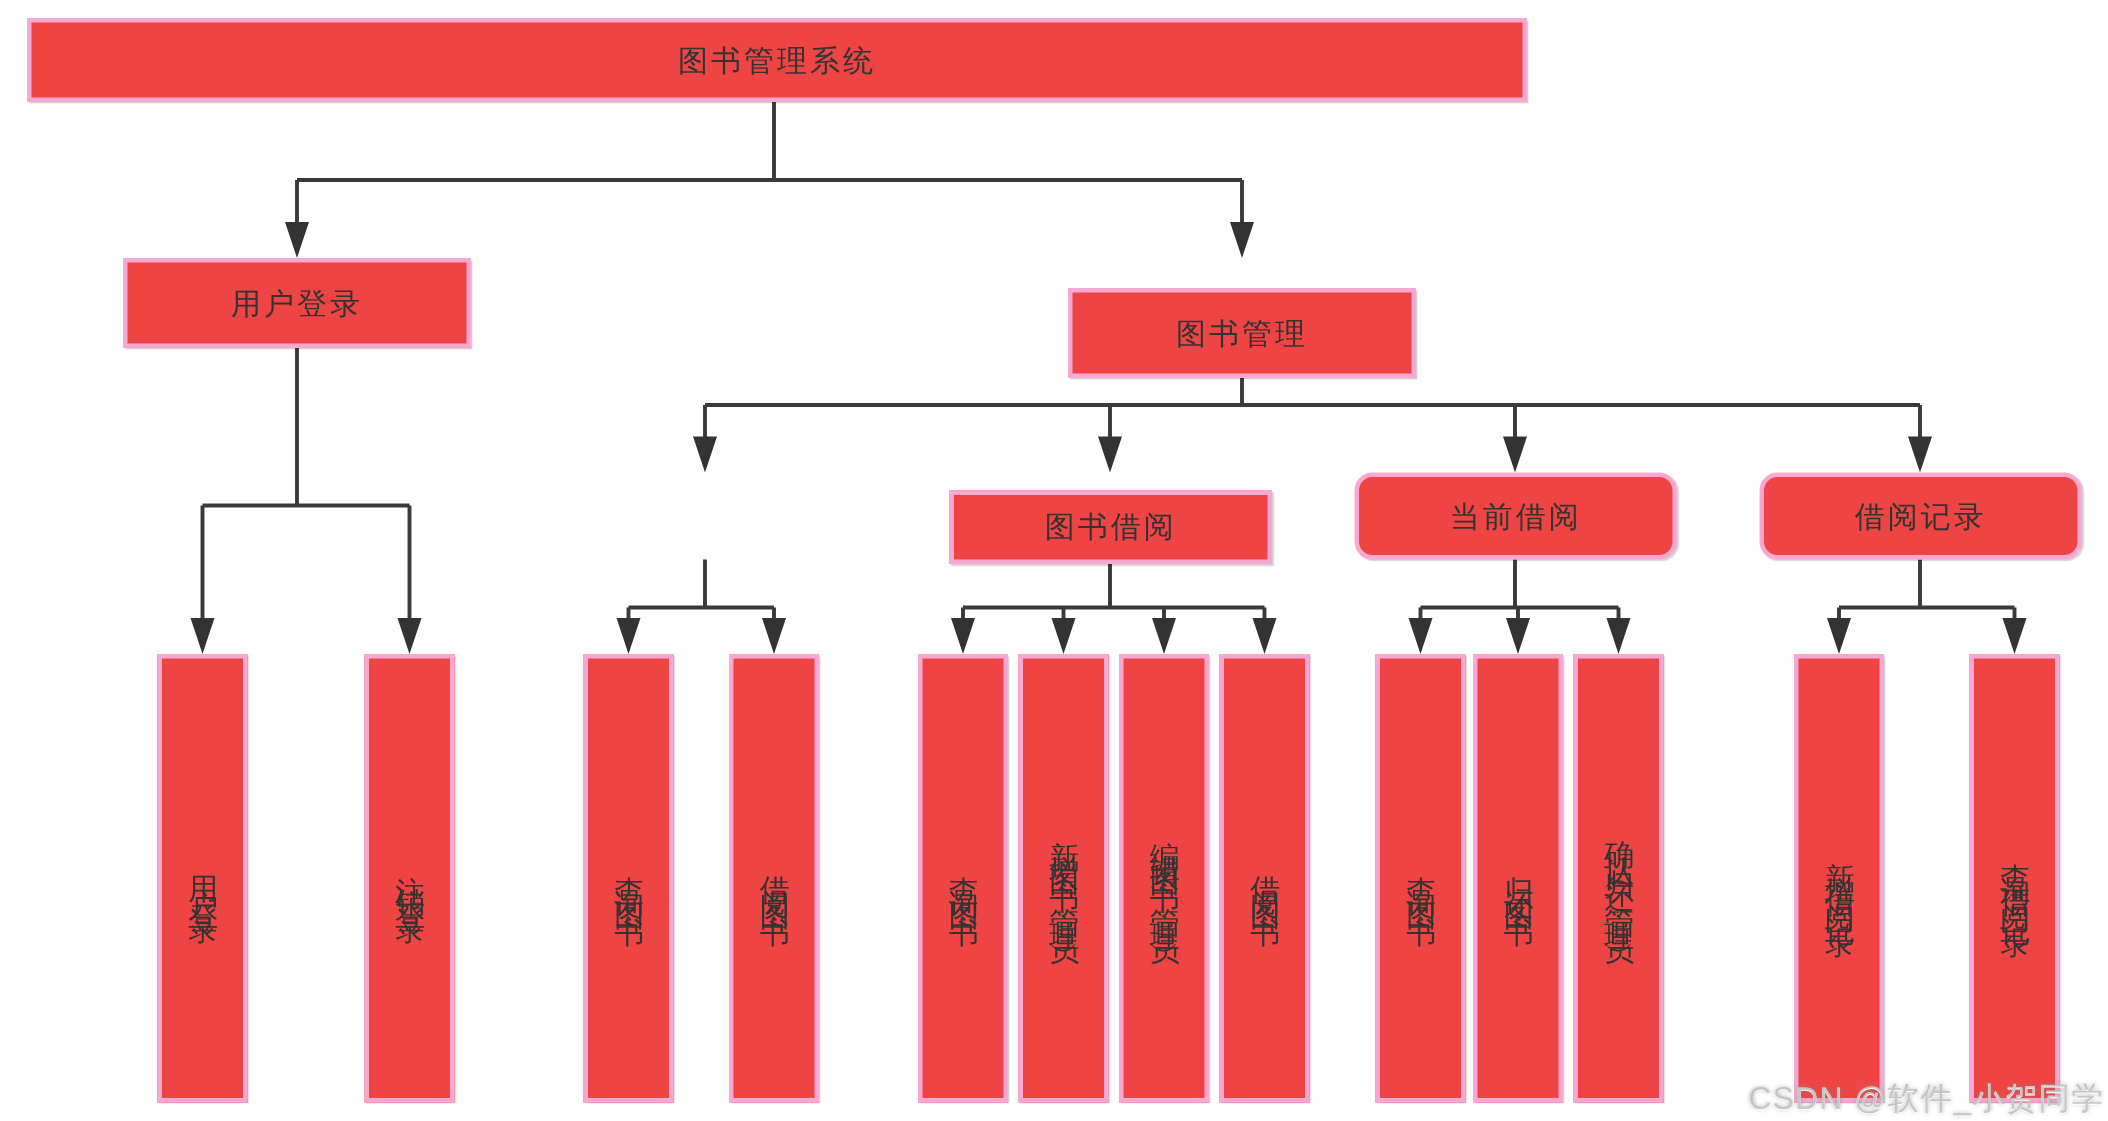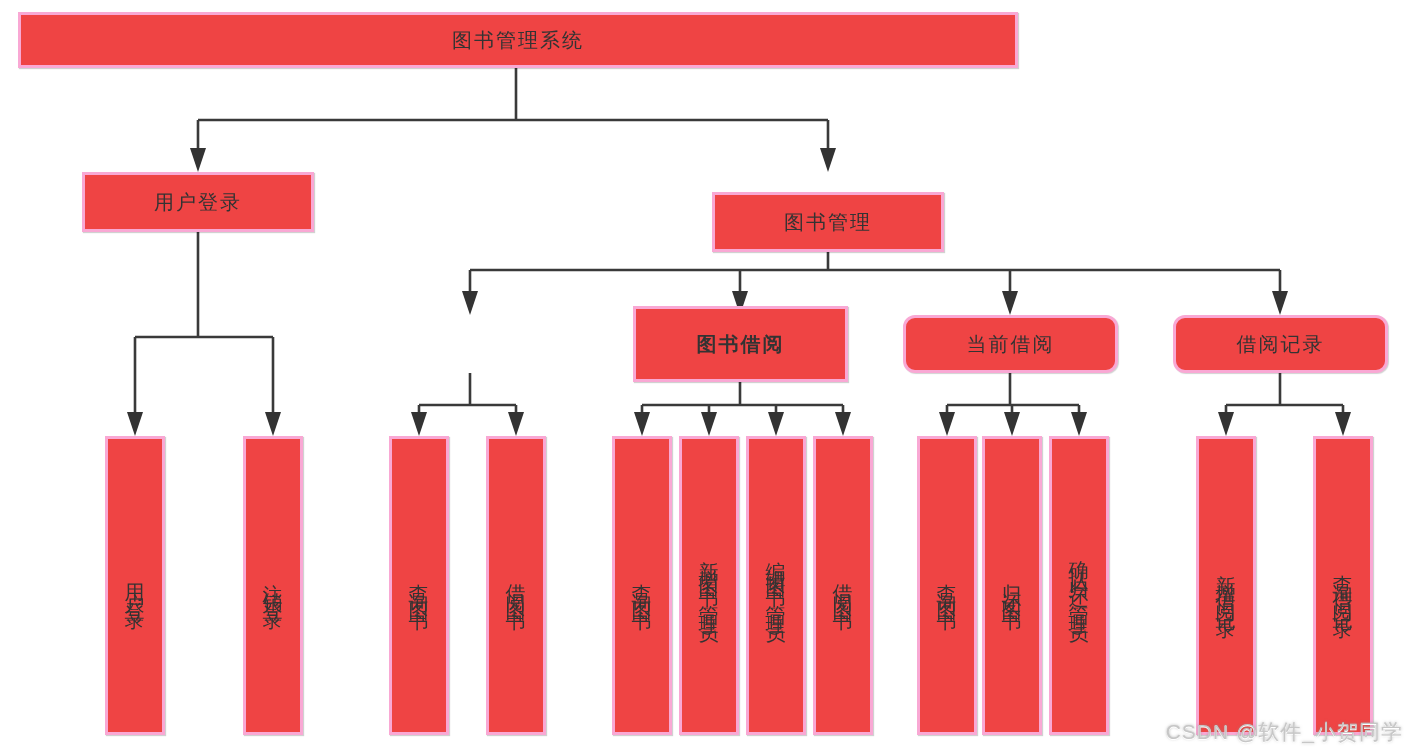--- a/index.html
+++ b/index.html
@@ -82,21 +82,21 @@
              M939 412 L955 412 L947 436 Z M1004 412 L1020 412 L1012 436 Z
              M1071 412 L1087 412 L1079 436 Z M1218 412 L1234 412 L1226 436 Z
              M1335 412 L1351 412 L1343 436 Z" fill="#333333" stroke="none"></path>
   </svg>
 
   <div class="box hbox" style="left:18px; top:12px; width:1000px; height:56px;">图书管理系统</div>
 
   <div class="box hbox" style="left:82px; top:172px; width:232px; height:60px;">用户登录</div>
   <div class="box hbox" style="left:712px; top:172px; width:232px; height:60px;margin-top:20px;">图书管理</div>
 
-  <div class="box hbox" style="left:633px; top:306px; width:215px; height:76px;font-weight:bold;">图书借阅</div>
+  <div class="box hbox" style="left:633px; top:327px; width:215px; height:49px;">图书借阅</div>
   <div class="box hbox" style="left:903px; top:315px; width:215px; height:58px;border-radius:12px;">当前借阅</div>
   <div class="box hbox" style="left:1173px; top:315px; width:215px; height:58px;border-radius:12px;">借阅记录</div>
 
   <div class="box vbox" style="left:105px; top:436px;">用户登录</div>
   <div class="box vbox" style="left:243px; top:436px;">注销登录</div>
 
   <div class="box vbox" style="left:389px; top:436px;">查询图书</div>
   <div class="box vbox" style="left:486px; top:436px;">借阅图书</div>
 
   <div class="box vbox" style="left:612px; top:436px;">查询图书</div>

